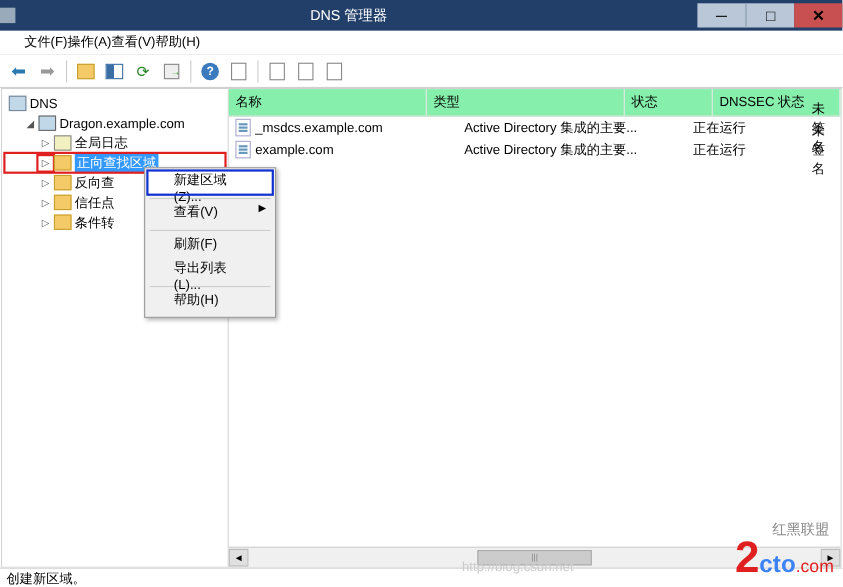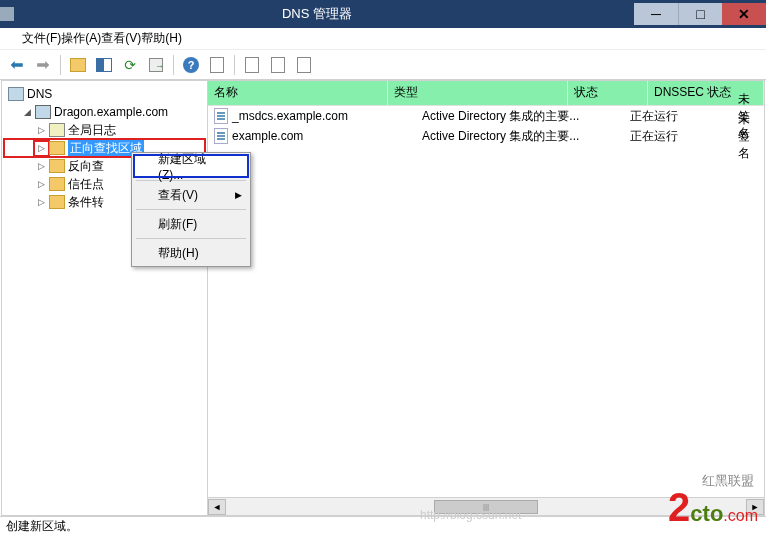--- a/index.html
+++ b/index.html
@@ -60,30 +60,30 @@
     .list-row .col { border: none; display: flex; align-items: center; gap: 4px; }
     .row-icon { width: 14px; height: 16px; background: #fff; border: 1px solid #aac; position: relative; flex-shrink: 0; }
     .row-icon::after { content: ""; position: absolute; width: 8px; height: 2px; background: #69b; top: 3px; left: 2px; box-shadow: 0 3px 0 #69b, 0 6px 0 #69b; }
     
     .hscroll { height: 18px; border-top: 1px solid #d0d0d0; margin-top: auto; display: flex; align-items: center; background: #f0f0f0; }
     .hscroll-btn { width: 18px; height: 16px; background: #e0e0e0; border: 1px solid #bbb; display: flex; align-items: center; justify-content: center; font-size: 9px; }
     .hscroll-track { flex: 1; height: 16px; background: #f0f0f0; position: relative; }
     .hscroll-thumb { position: absolute; left: 40%; width: 20%; height: 14px; top: 1px; background: #ccc; border: 1px solid #aaa; display: flex; align-items: center; justify-content: center; font-size: 8px; color: #888; }
     
     .context-menu { position: absolute; left: 131px; top: 152px; width: 120px; background: #f0f0f0; border: 1px solid #999; box-shadow: 2px 2px 4px rgba(0,0,0,0.3); padding: 2px; z-index: 100; }
-    .ctx-item { height: 22px; display: flex; align-items: center; padding: 0 18px 0 24px; cursor: default; position: relative; }
+    .ctx-item { height: 22px; display: flex; padding: 0 18px 0 24px; cursor: default; position: relative; }
     .ctx-item.highlighted { outline: 2px solid #1030d0; outline-offset: -1px; background: #fff; }
     .ctx-sep { height: 1px; background: #ccc; margin: 3px 2px; }
     .ctx-arrow { position: absolute; right: 6px; font-size: 9px; }
     
     .statusbar { height: 20px; display: flex; align-items: center; padding: 0 6px; border-top: 1px solid #d0d0d0; background: #fff; }
     
     .watermark { position: absolute; right: 8px; bottom: 4px; display: flex; align-items: baseline; }
     .wm-2 { font-size: 40px; font-weight: bold; color: #e02020; font-family: Arial; }
-    .wm-cto { font-size: 22px; font-weight: bold; color: #4d7c0f; font-family: Arial; }
+    .wm-cto { font-size: 22px; font-weight: bold; color: #3b82f6; font-family: Arial; }
     .wm-com { font-size: 16px; color: #e02020; font-family: Arial; }
     .wm-sub { position: absolute; right: 12px; bottom: 44px; font-size: 13px; color: #888; }
     .wm-url { position: absolute; left: 420px; bottom: 12px; font-size: 12px; color: #ccc; }
   </style>
 </head>
 <body>
 
 <div class="titlebar">
   <div class="titlebar-left">
     <div class="titlebar-icon"></div>
@@ -226,20 +226,23 @@
     </div>
   <div class="ctx-sep"></div>
   <div class="ctx-item">
       <span>查看(V)</span>
       <span class="ctx-arrow">▶</span>
     </div>
   <div class="ctx-sep"></div>
   <div class="ctx-item">
       <span>刷新(F)</span>
     </div>
+  <div class="ctx-item">
+      <span>导出列表(L)...</span>
+    </div>
   <div class="ctx-sep"></div>
   <div class="ctx-item">
       <span>帮助(H)</span>
     </div>
 </div>
 
 <div class="wm-url">http://blog.csdn.net</div>
 <div class="wm-sub">红黑联盟</div>
 <div class="watermark">
   <span class="wm-2">2</span>

